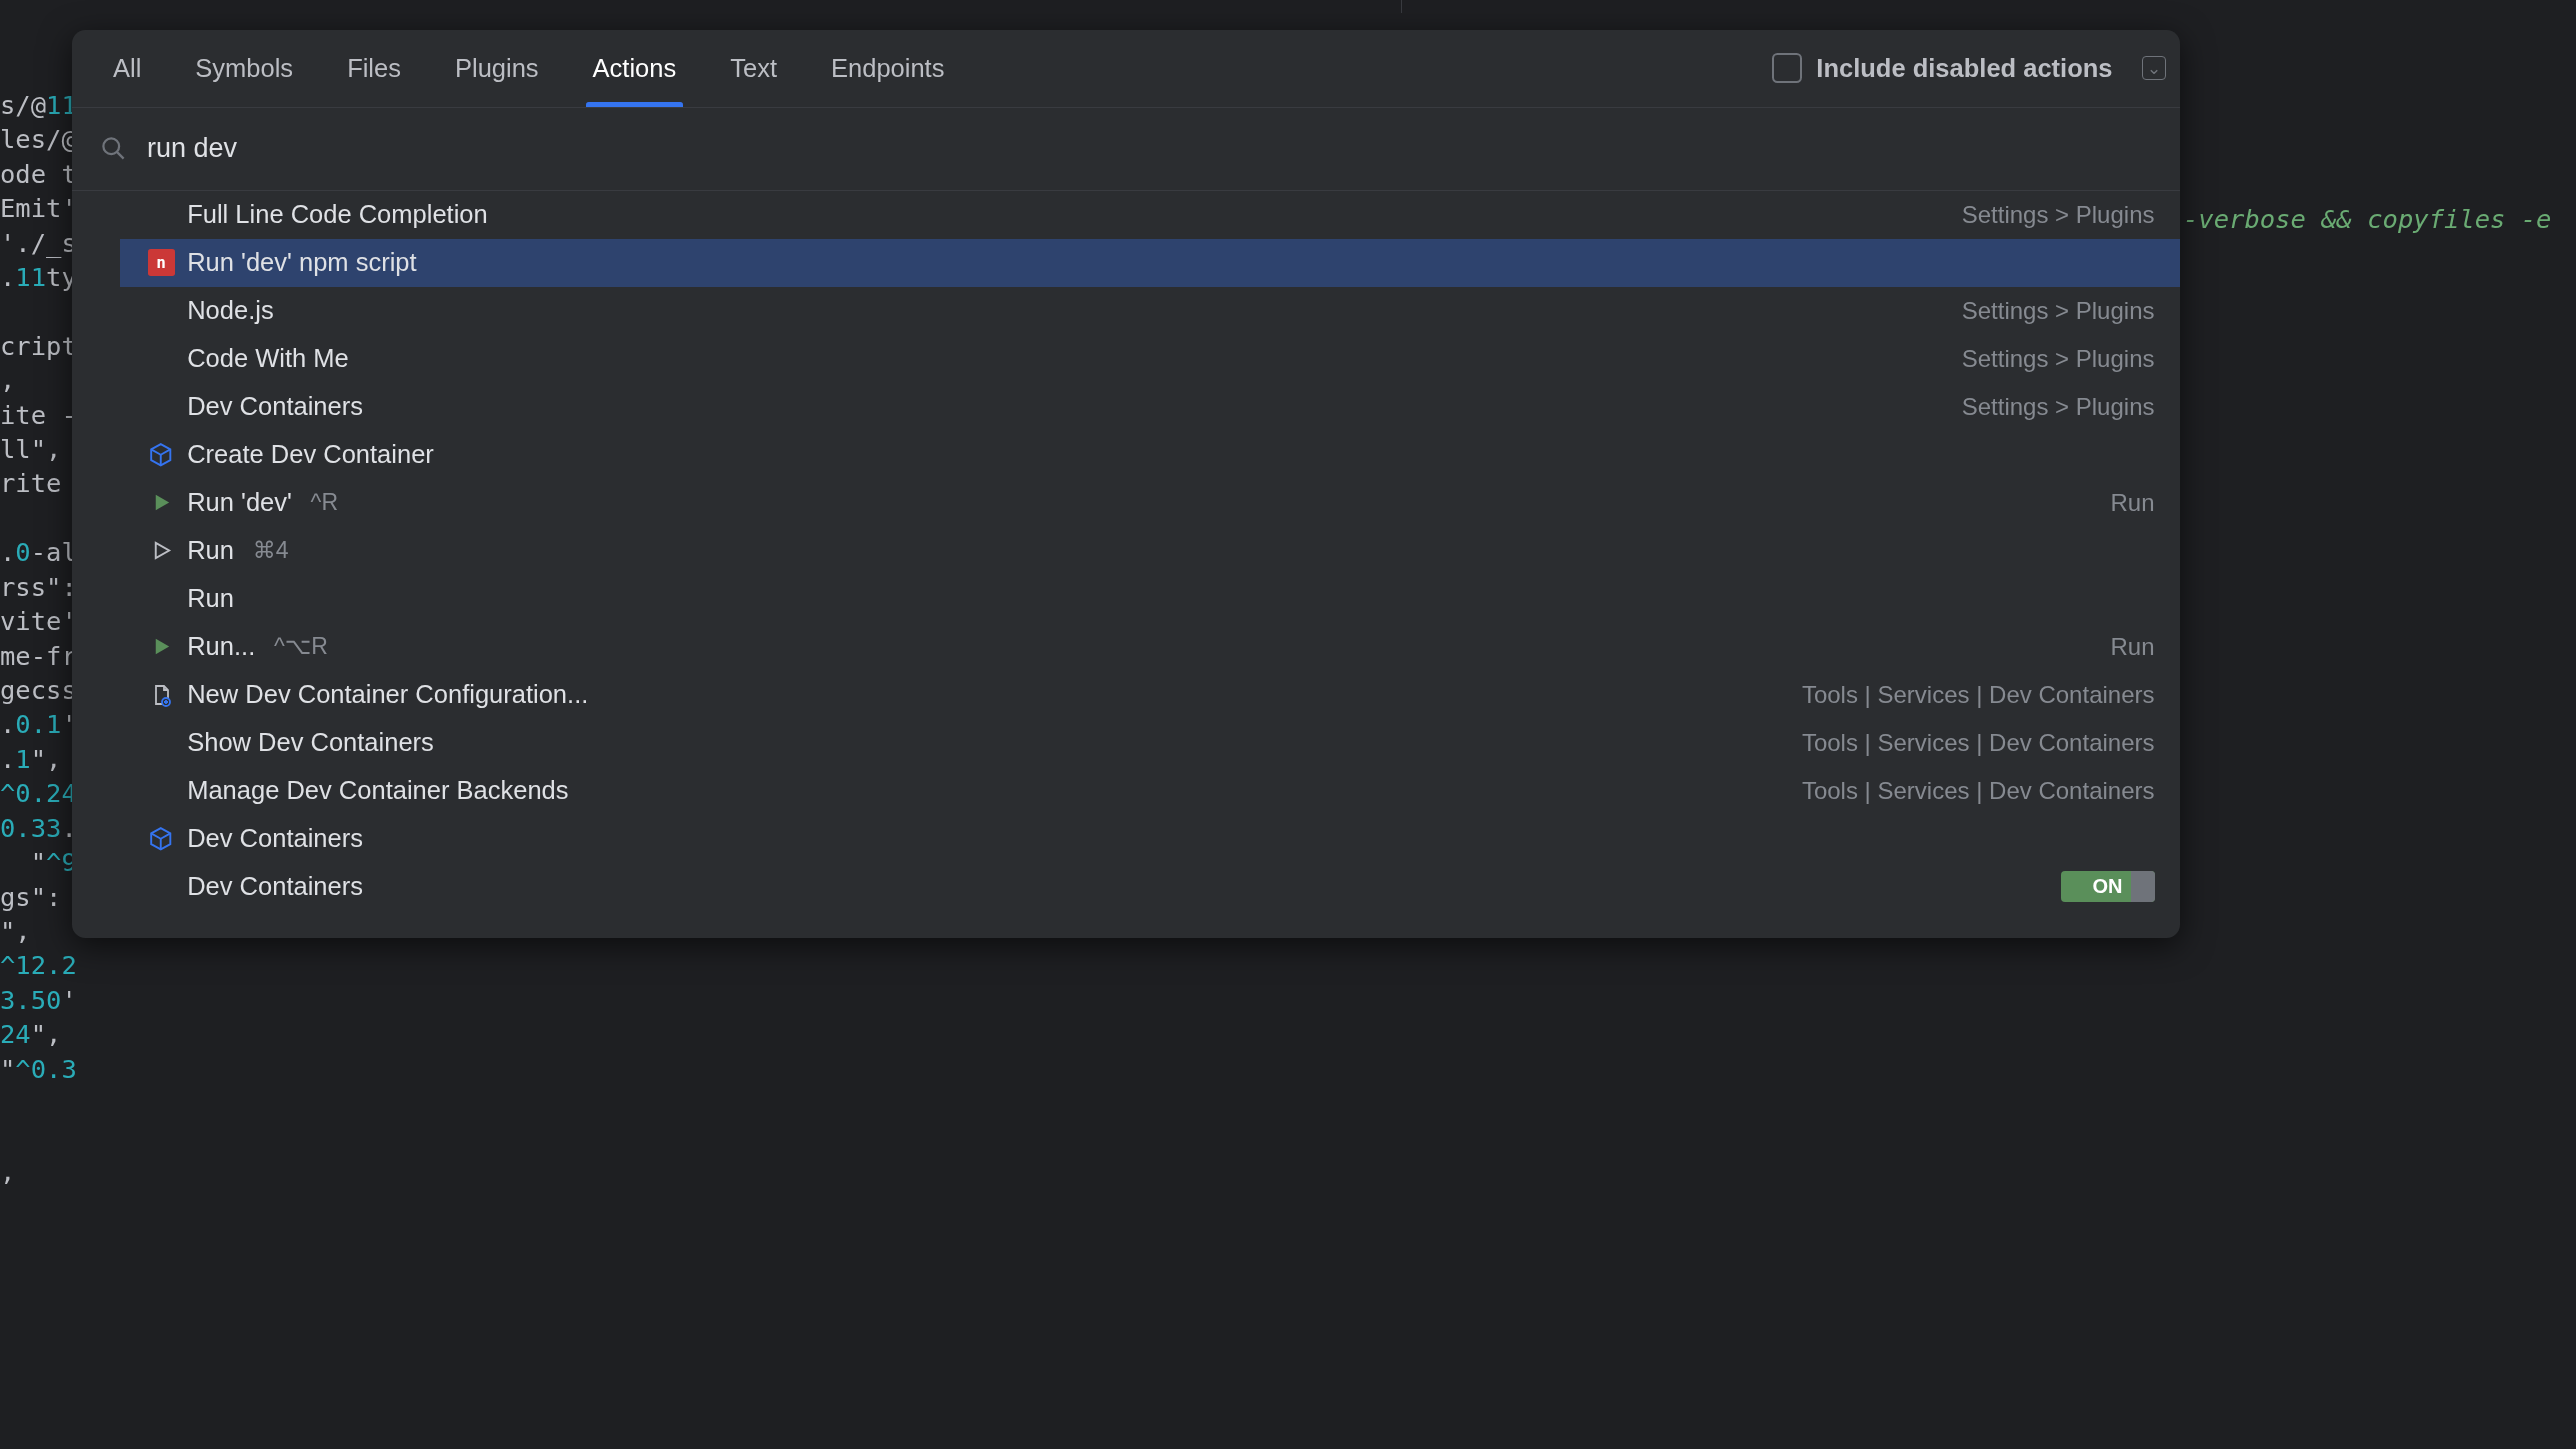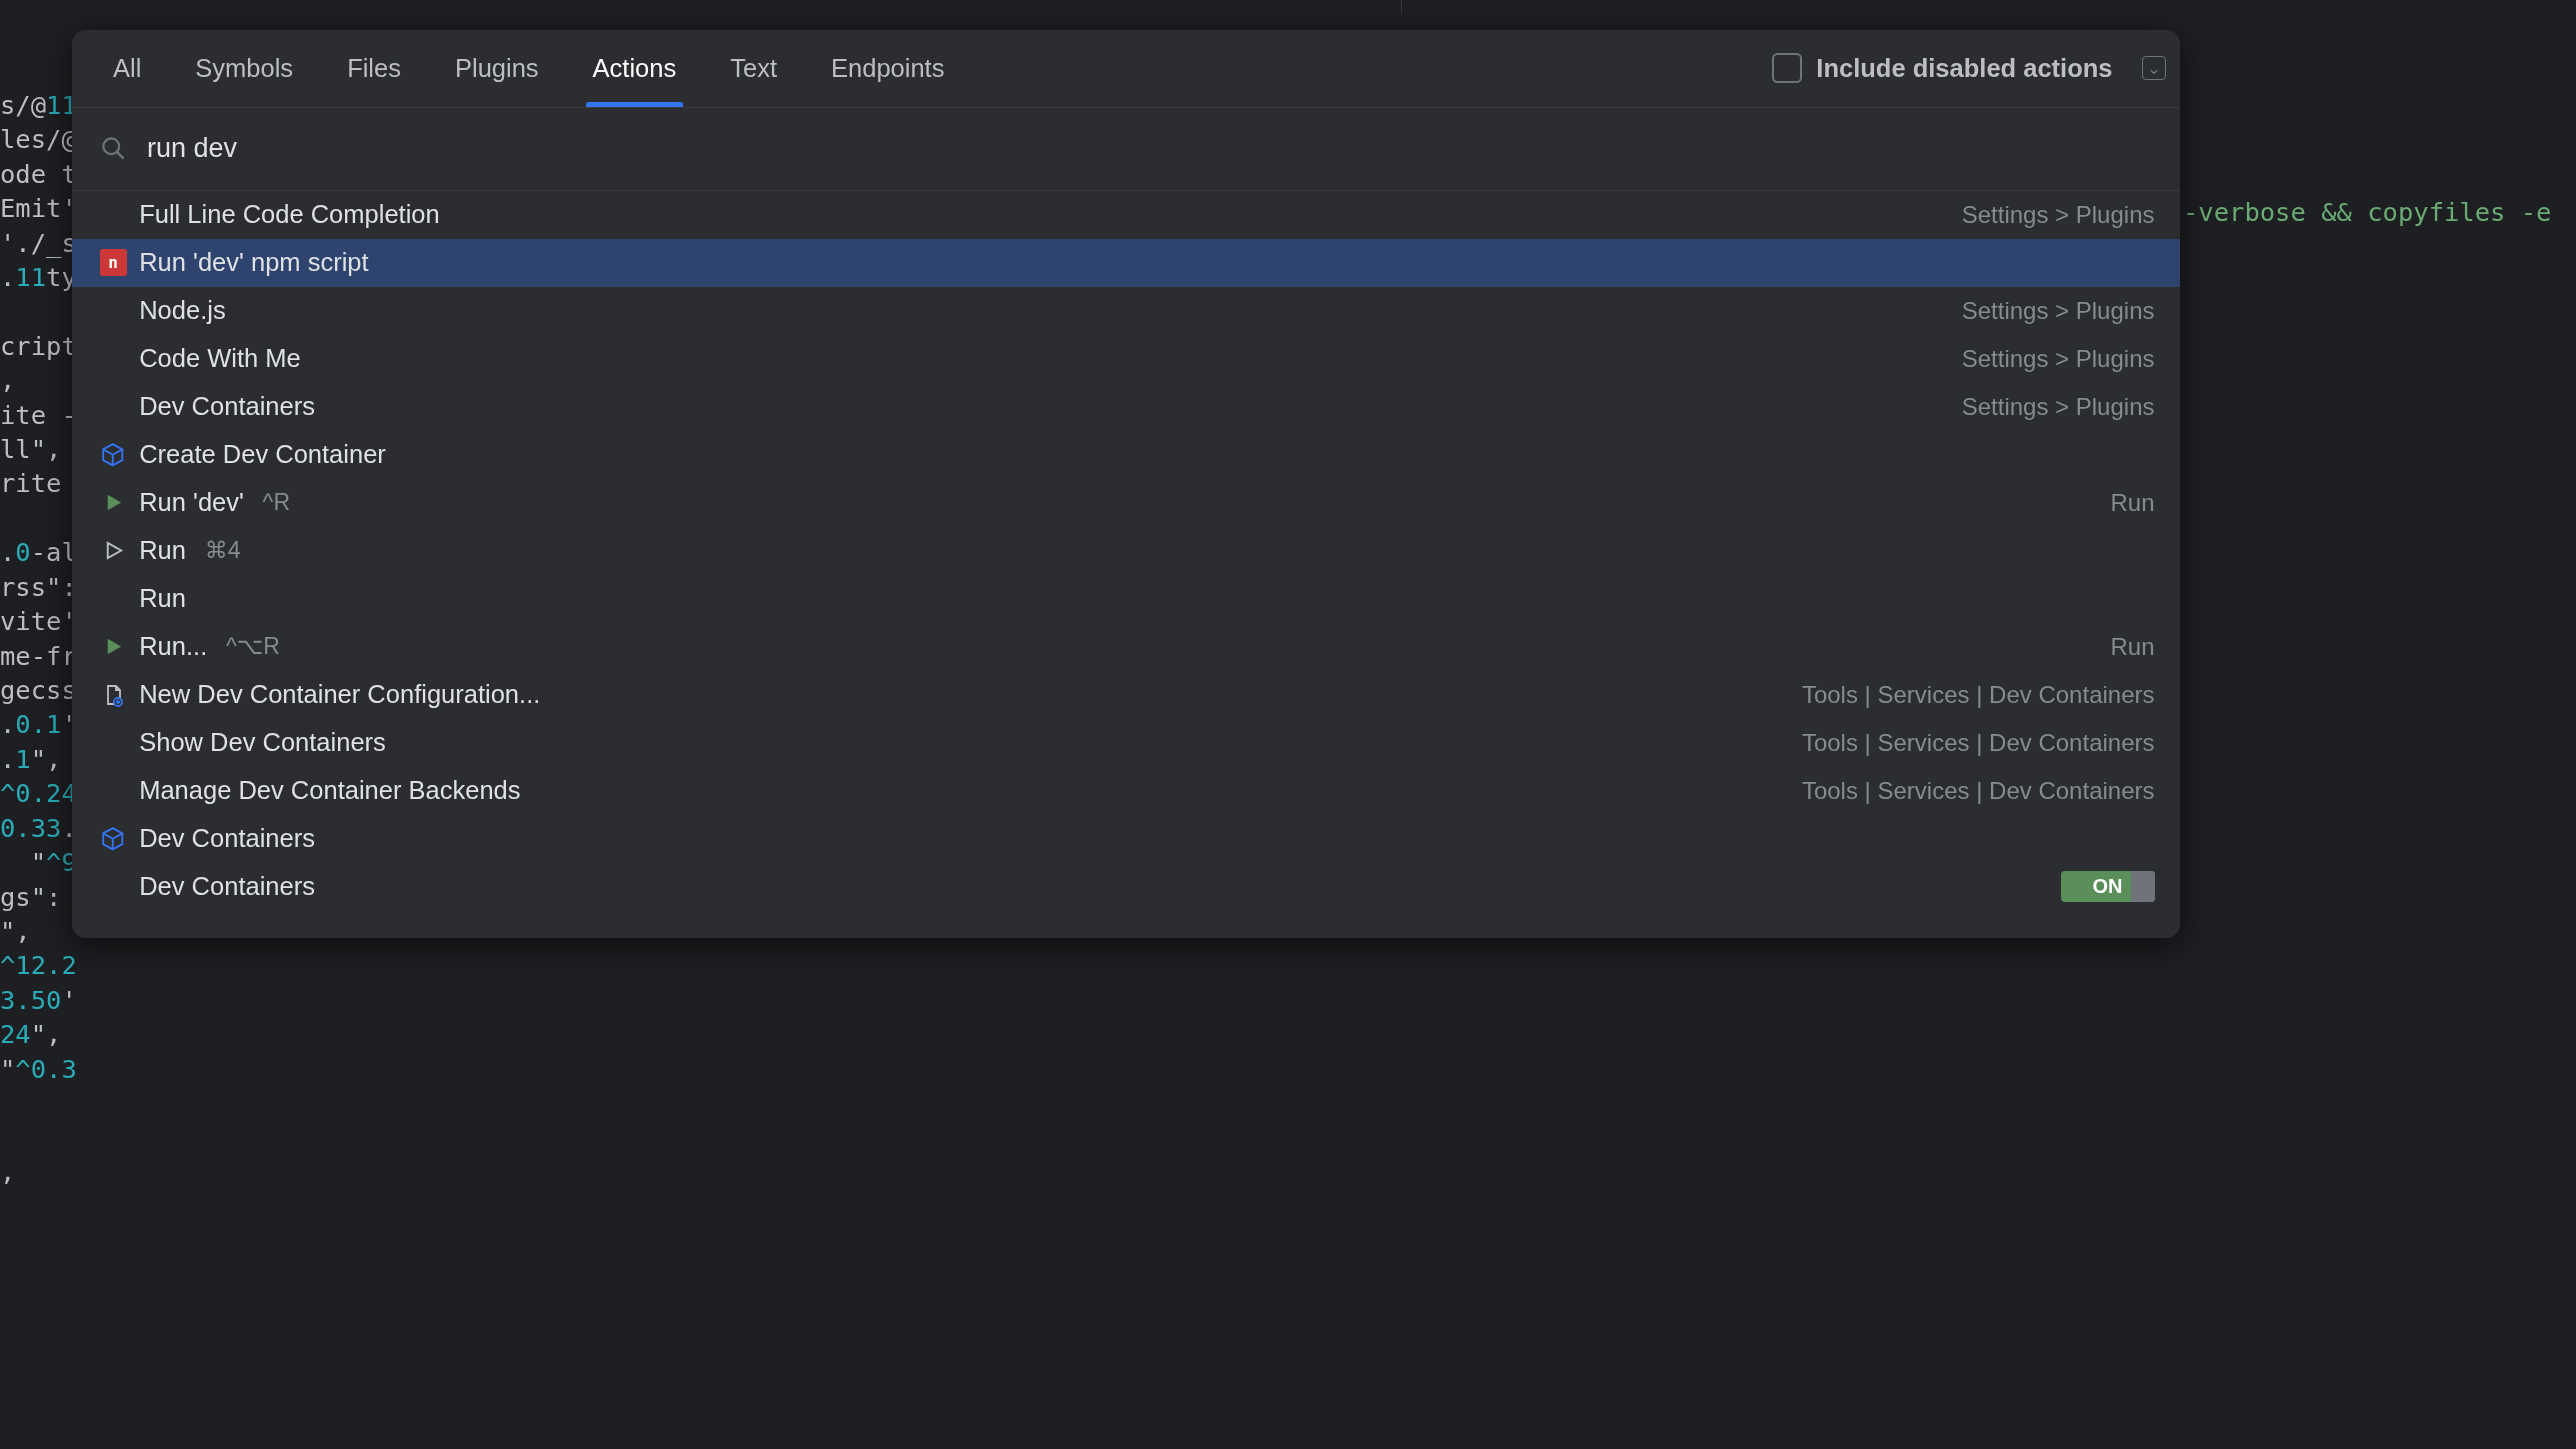--- a/index.html
+++ b/index.html
@@ -134,20 +134,21 @@
     border: none;
     outline: none;
     color: #dfe1e5;
     font-size: 27px;
     font-family: inherit;
   }
   @keyframes blink { 50% { opacity: 0; } }
 
   .results {
     padding-bottom: 27px;
+    padding-left: 48px;
   }
   .result-item {
     display: flex;
     align-items: center;
     padding: 0 25.5px;
     height: 48px;
     font-size: 25.5px;
     color: #dfe1e5;
     cursor: pointer;
     gap: 10.7px;
@@ -243,21 +244,21 @@
   "<span class="t-blue">^9</span>.
 gs":
 ",
 <span class="t-blue">^12.2</span>
 <span class="t-blue">3.50</span>'
 <span class="t-blue">24</span>",
 "<span class="t-blue">^0.3</span>
 
 
 ,</div>
-  <div style="position:absolute;top:195px;left:2183px;" class="t-green" id="bg-right">-verbose &amp;&amp; copyfiles -e</div>
+  <div style="position:absolute;top:202px;left:2183px;font-style:italic;" class="t-green" id="bg-right">-verbose &amp;&amp; copyfiles -e</div>
 </div>
 
 <div class="tab-split"></div>
 
 <div class="popup">
   <div class="tabs">
     <div id="tabs-container" style="display:flex;">
         <div class="tab">All</div>
         <div class="tab">Symbols</div>
         <div class="tab">Files</div>

